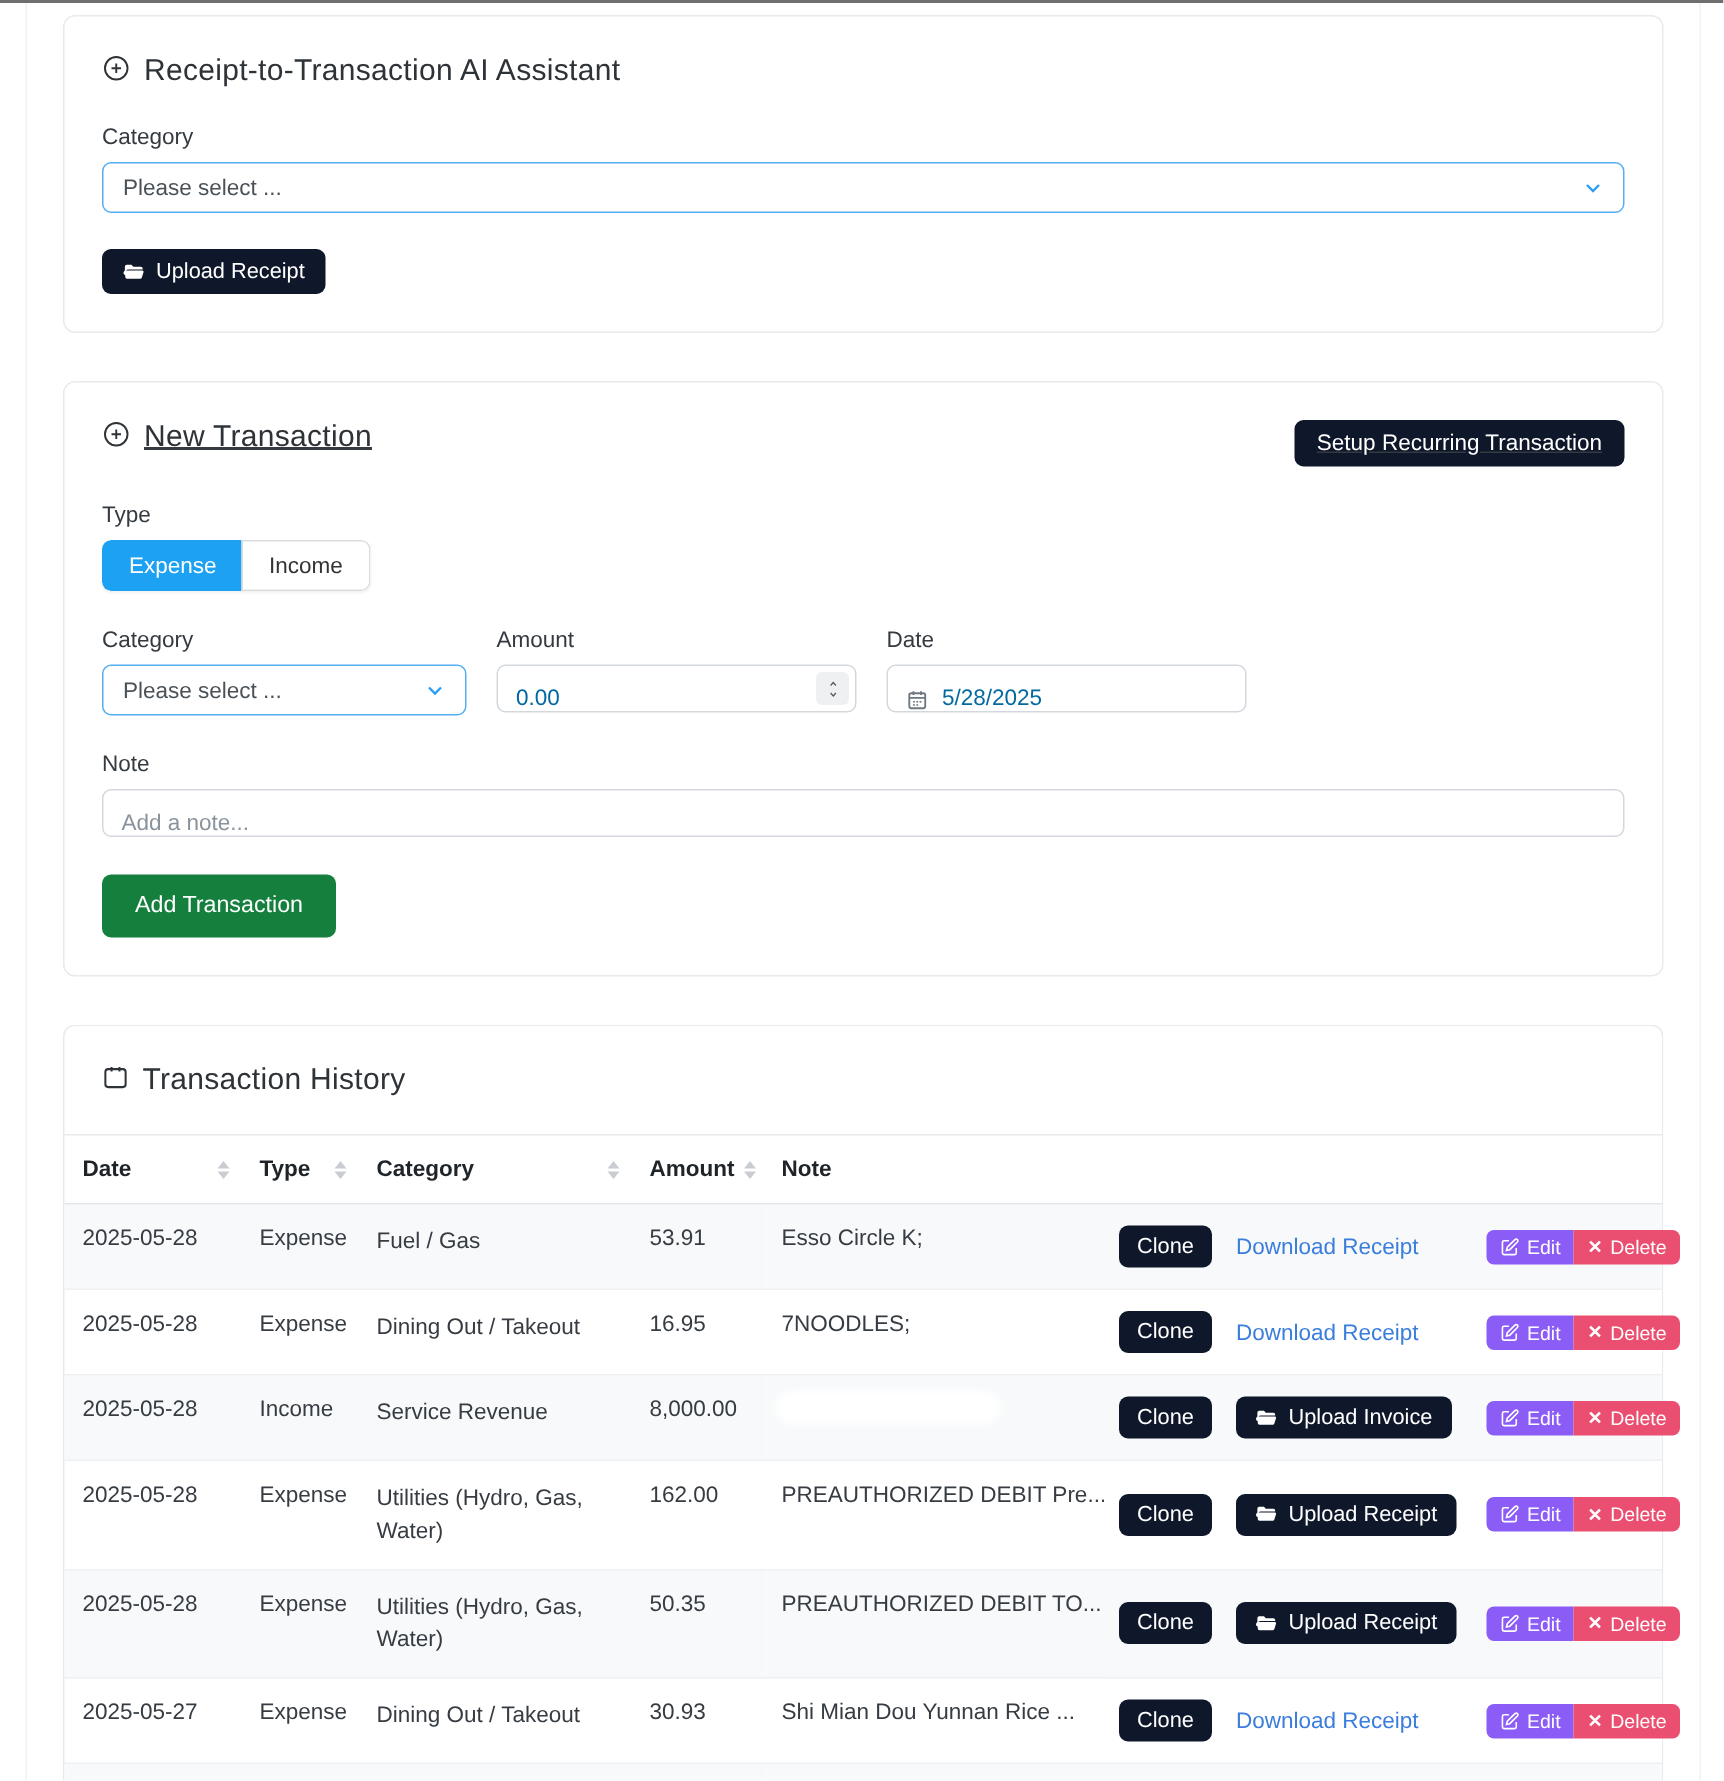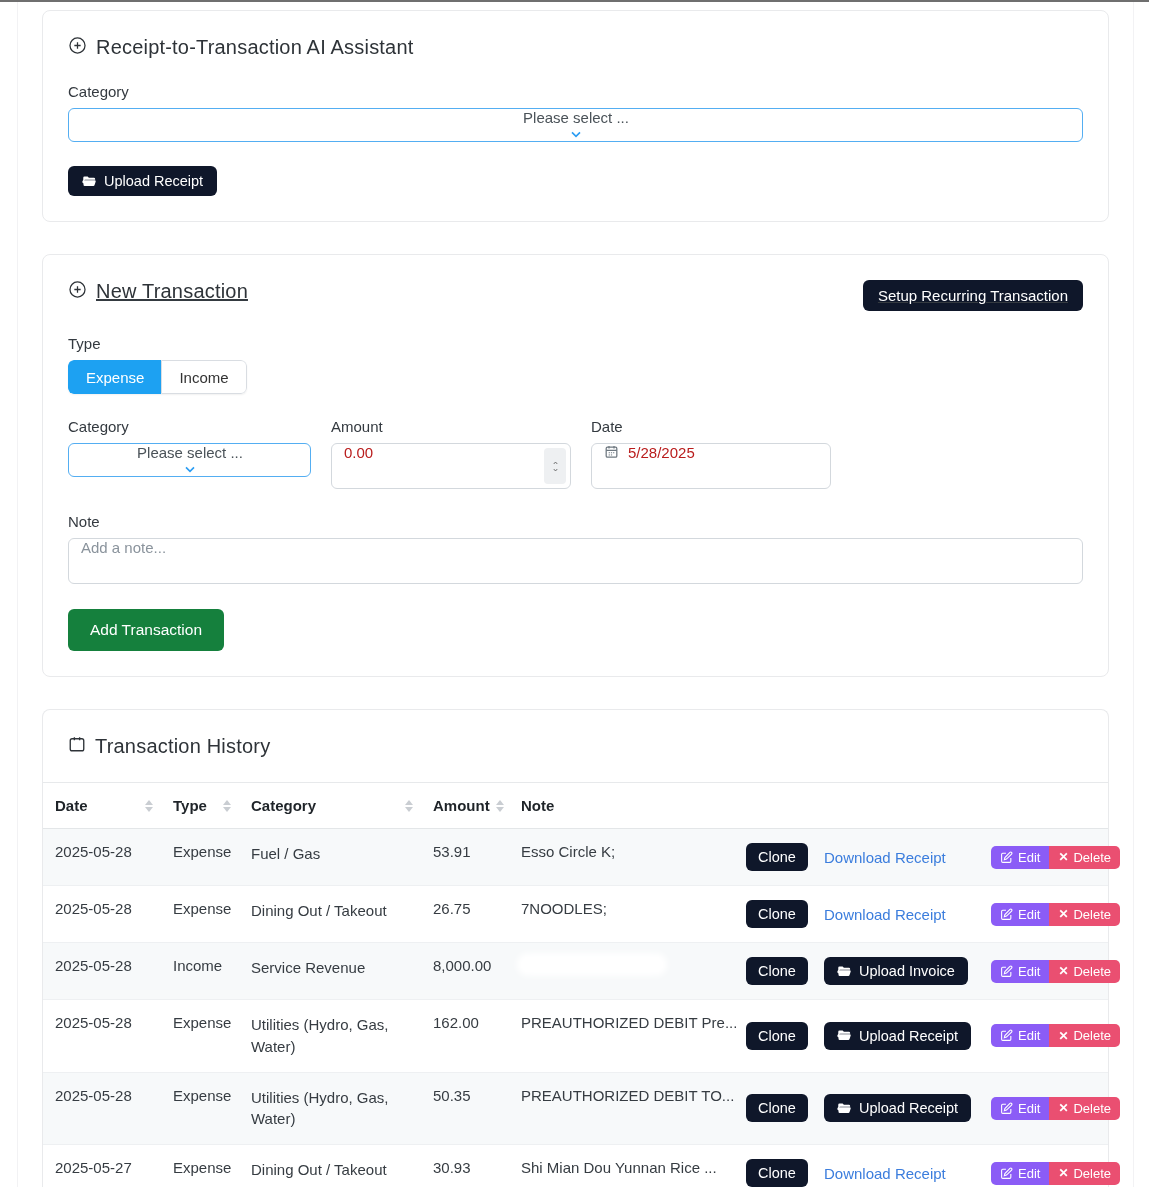--- a/index.html
+++ b/index.html
@@ -9,42 +9,42 @@
   .page { margin: 0 15px 0 17px; border-left: 1px solid #f2f2f4; border-right: 1px solid #f2f2f4;
     padding: 8px 24px 0 24px; min-height: 1185px; }
   .card { background: #fff; border: 1px solid #e9eaec; border-radius: 8px; margin-bottom: 32px; }
   .card-pad { padding: 25px; }
   .card-title { display: flex; align-items: flex-start; gap: 9px; font-size: 20px; font-weight: 500;
     color: #2e3338; letter-spacing: .2px; }
   .card-title svg { flex: 0 0 auto; }
   .form-label { font-size: 15px; color: #343a40; margin: 24px 0 8px; }
   .select { display: flex; align-items: center; justify-content: space-between; height: 34px;
     border: 1px solid #54aef2; border-radius: 6px; padding: 0 12px 0 13px; cursor: pointer;
-    font-size: 15px; color: #4a5258; background: #fff; flex-direction: column; }
+    font-size: 15px; color: #4a5258; background: #fff; }
   .select .chev { color: #2b9df3; display: flex; }
   .btn { display: inline-flex; align-items: center; gap: 7px; border: none; cursor: pointer;
     border-radius: 6px; color: #fff; font-family: inherit; }
   .btn-info { background: #0f172a; }
   .btn-primary { background: #15803d; }
   .btn-upload-main { font-size: 14.5px; padding: 7px 14px; margin-top: 24px; }
   .nt-head { display: flex; align-items: flex-start; justify-content: space-between; text-decoration: underline; }
   .btn-setup { font-size: 15px; padding: 7px 15px; }
   .toggle-group { display: inline-flex; border-radius: 6px; overflow: hidden;
     box-shadow: 0 1px 2px rgba(0,0,0,.06); }
   .toggle-btn { height: 34px; padding: 0 17px; font-size: 15px; display: inline-flex;
     align-items: center; cursor: pointer; border: 1px solid #d9dde2; background: #fff;
     color: #333; font-family: inherit; }
   .toggle-btn.first { border-radius: 6px 0 0 6px; border-right: none; }
   .toggle-btn.last { border-radius: 0 6px 6px 0; }
   .toggle-btn.active { background: #1da1f2; color: #fff; border-color: #1da1f2; }
   .field-row { display: flex; gap: 20px; }
   .field-row .field { display: flex; flex-direction: column; }
-  .input-wrap { position: relative; display: flex; align-items: flex-start; height: 46px;
+  .input-wrap { position: relative; display: flex; align-items: flex-end; height: 32px;
     border: 1px solid #d3d8dd; border-radius: 6px; background: #fff; padding: 0 12px;
-    font-size: 15px; color: #b91c1c; }
+    font-size: 15px; color: #0369a1; }
   .input-wrap input { border: none; outline: none; font: inherit; color: inherit; width: 100%;
     background: transparent; }
   .spinner { position: absolute; right: 4px; top: 4px; bottom: 4px; width: 22px;
     background: #eef0f2; border-radius: 4px; display: flex; flex-direction: column;
     align-items: center; justify-content: center; gap: 1px; cursor: pointer; }
   .spinner svg { display: block; }
   .cal-ico { color: #6e7880; margin-right: 9px; display: flex; }
   .note-input { width: 100%; }
   .note-input input::placeholder { color: #8a939c; }
   .btn-add { font-size: 15.5px; padding: 12px 22px; margin-top: 25px; }
@@ -278,21 +278,21 @@
           <span class="x-ico">✕</span>
           <span>Delete</span>
         </button>
       </span>
     </td>
   </tr>
           <tr>
     <td>2025-05-28</td>
     <td>Expense</td>
     <td class="cat-cell">Dining Out / Takeout</td>
-    <td>26.75</td>
+    <td>16.95</td>
     <td class="note-cell">
       <span>7NOODLES;</span>
       
     </td>
     <td class="action-cell">
       <button class="btn btn-info btn-clone">Clone</button>
     </td>
     <td class="action-cell">
       <a class="link-download">Download Receipt</a>
       

